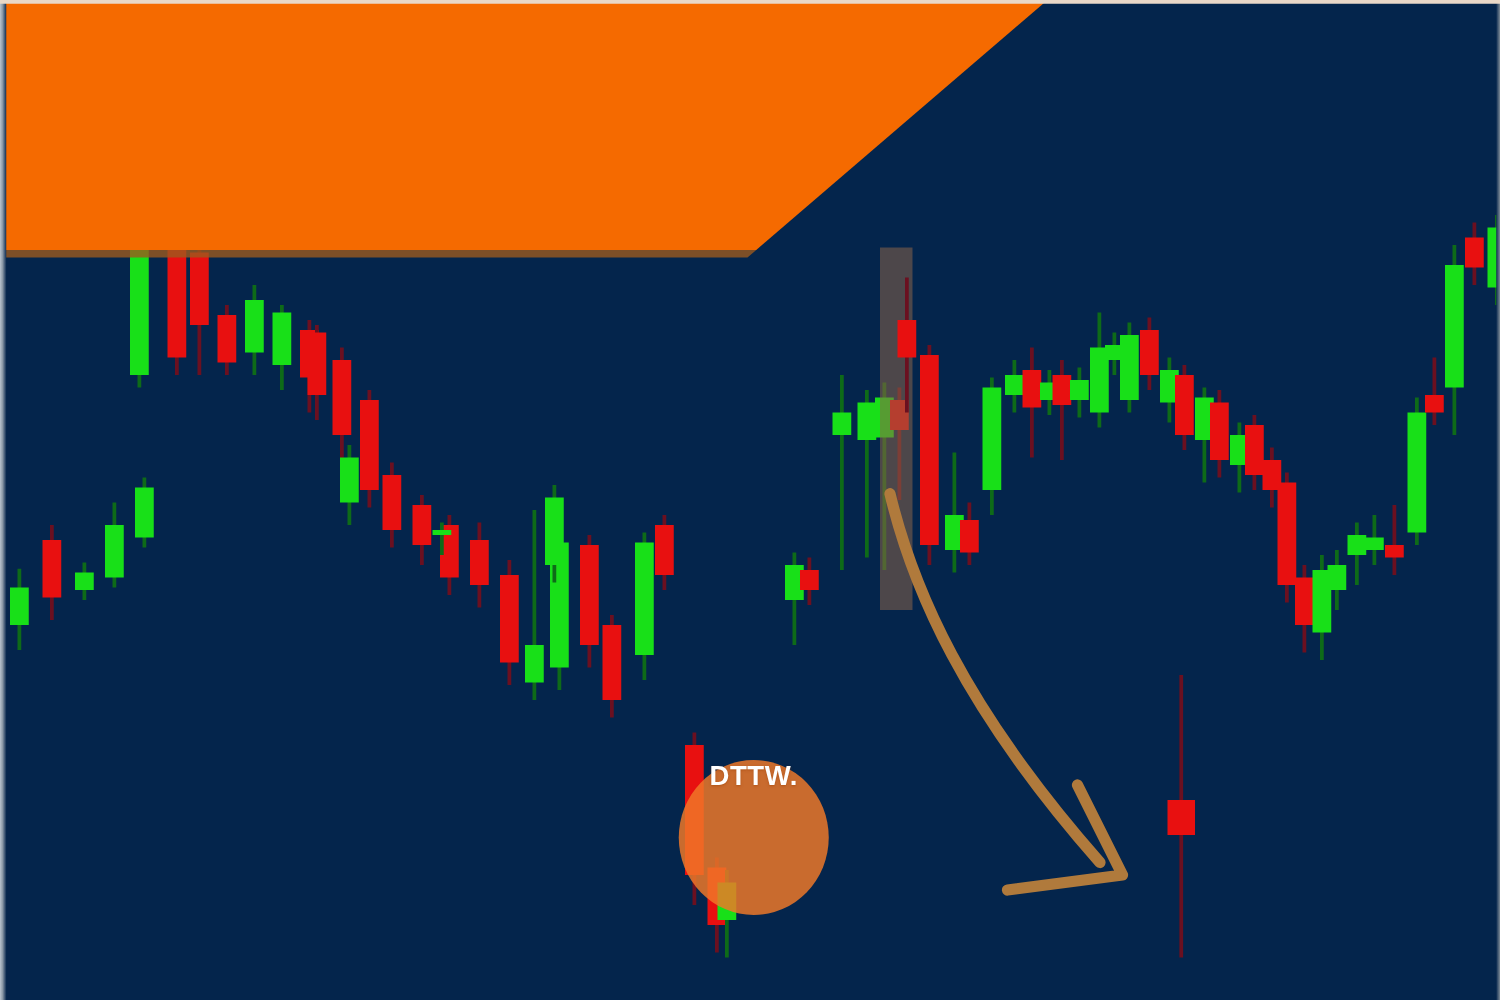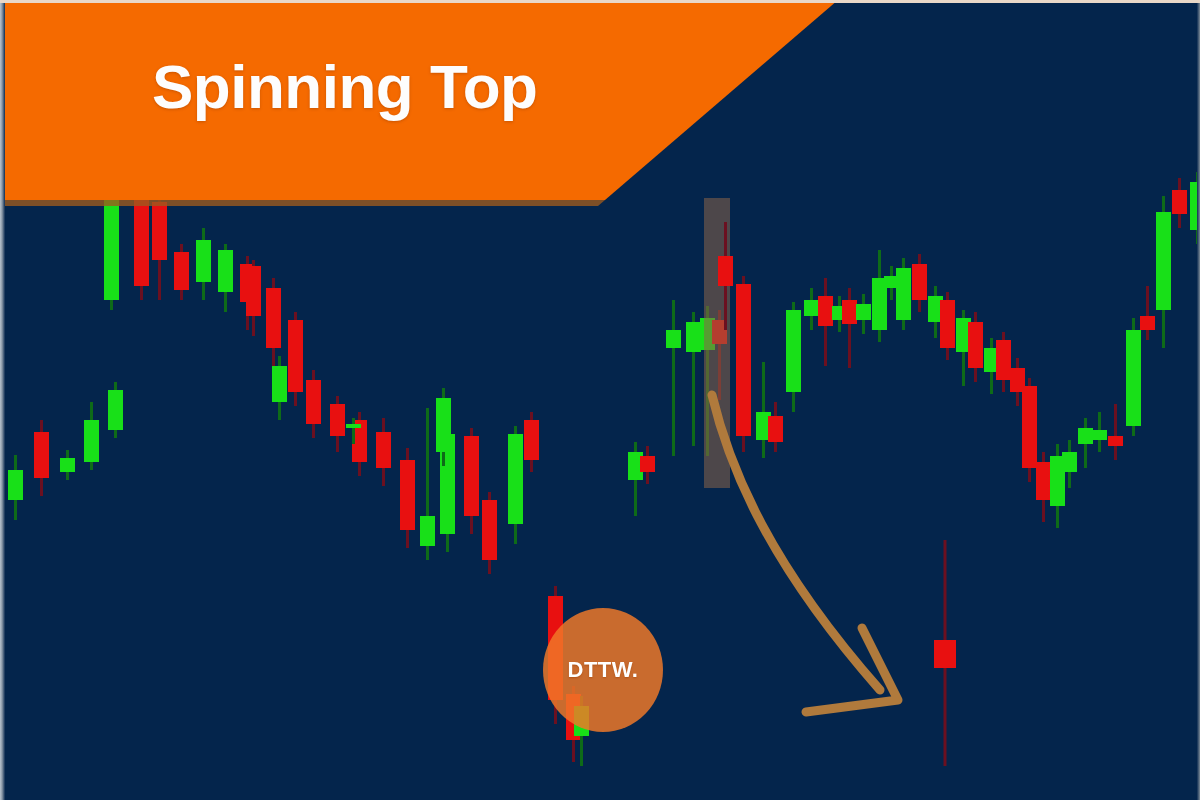--- a/index.html
+++ b/index.html
@@ -76,21 +76,20 @@
   #watermark {
     position: absolute;
     left: 543px;
     top: 608px;
     width: 120px;
     height: 124px;
     border-radius: 50%;
     background: rgba(240,120,40,0.84);
     z-index: 30;
     display: flex;
-    align-items: center;
     justify-content: center;
   }
   #watermark-label {
     color: #ffffff;
     font-size: 22px;
     font-weight: bold;
     letter-spacing: 0.5px;
     font-family: "Liberation Sans", sans-serif;
     text-shadow: 0 1px 2px rgba(150,60,0,.5);
   }
@@ -266,19 +265,18 @@
   <div id="watermark">
     <span id="watermark-label">DTTW.</span>
   </div>
 
   <div id="banner">
     <svg id="banner-svg" viewBox="0 0 860 210" preserveAspectRatio="none">
       <polygon points="0,0 838,0 605,200 0,200" fill="#F56A00"></polygon>
       <polygon points="0,200 605,200 598,206 0,206" fill="#9C5A1E" opacity="0.8"></polygon>
     </svg>
   </div>
-  <div id="banner-title">Spinning Top</div>
 
   <div id="edge-left"></div>
   <div id="edge-top"></div>
   <div id="edge-right"></div>
 
 </div>
 
 </body></html>

